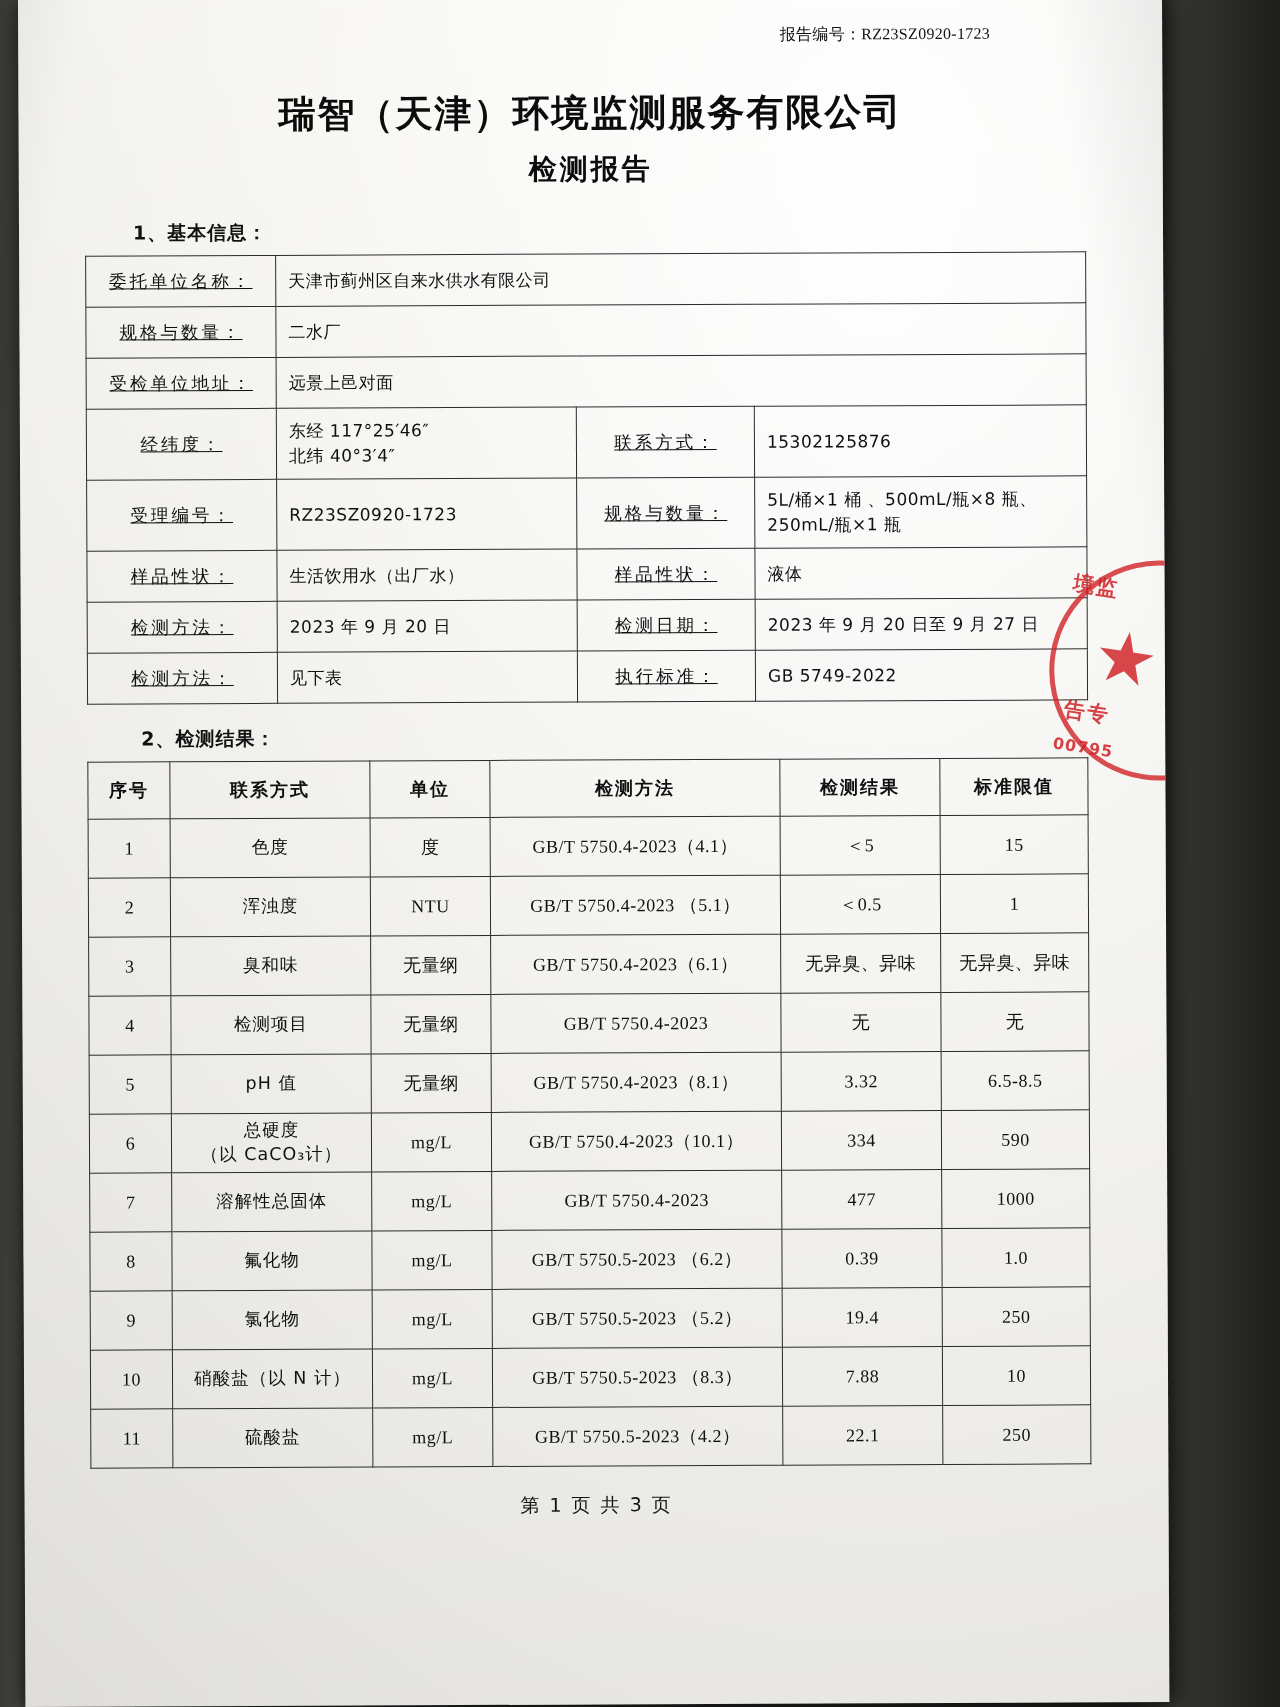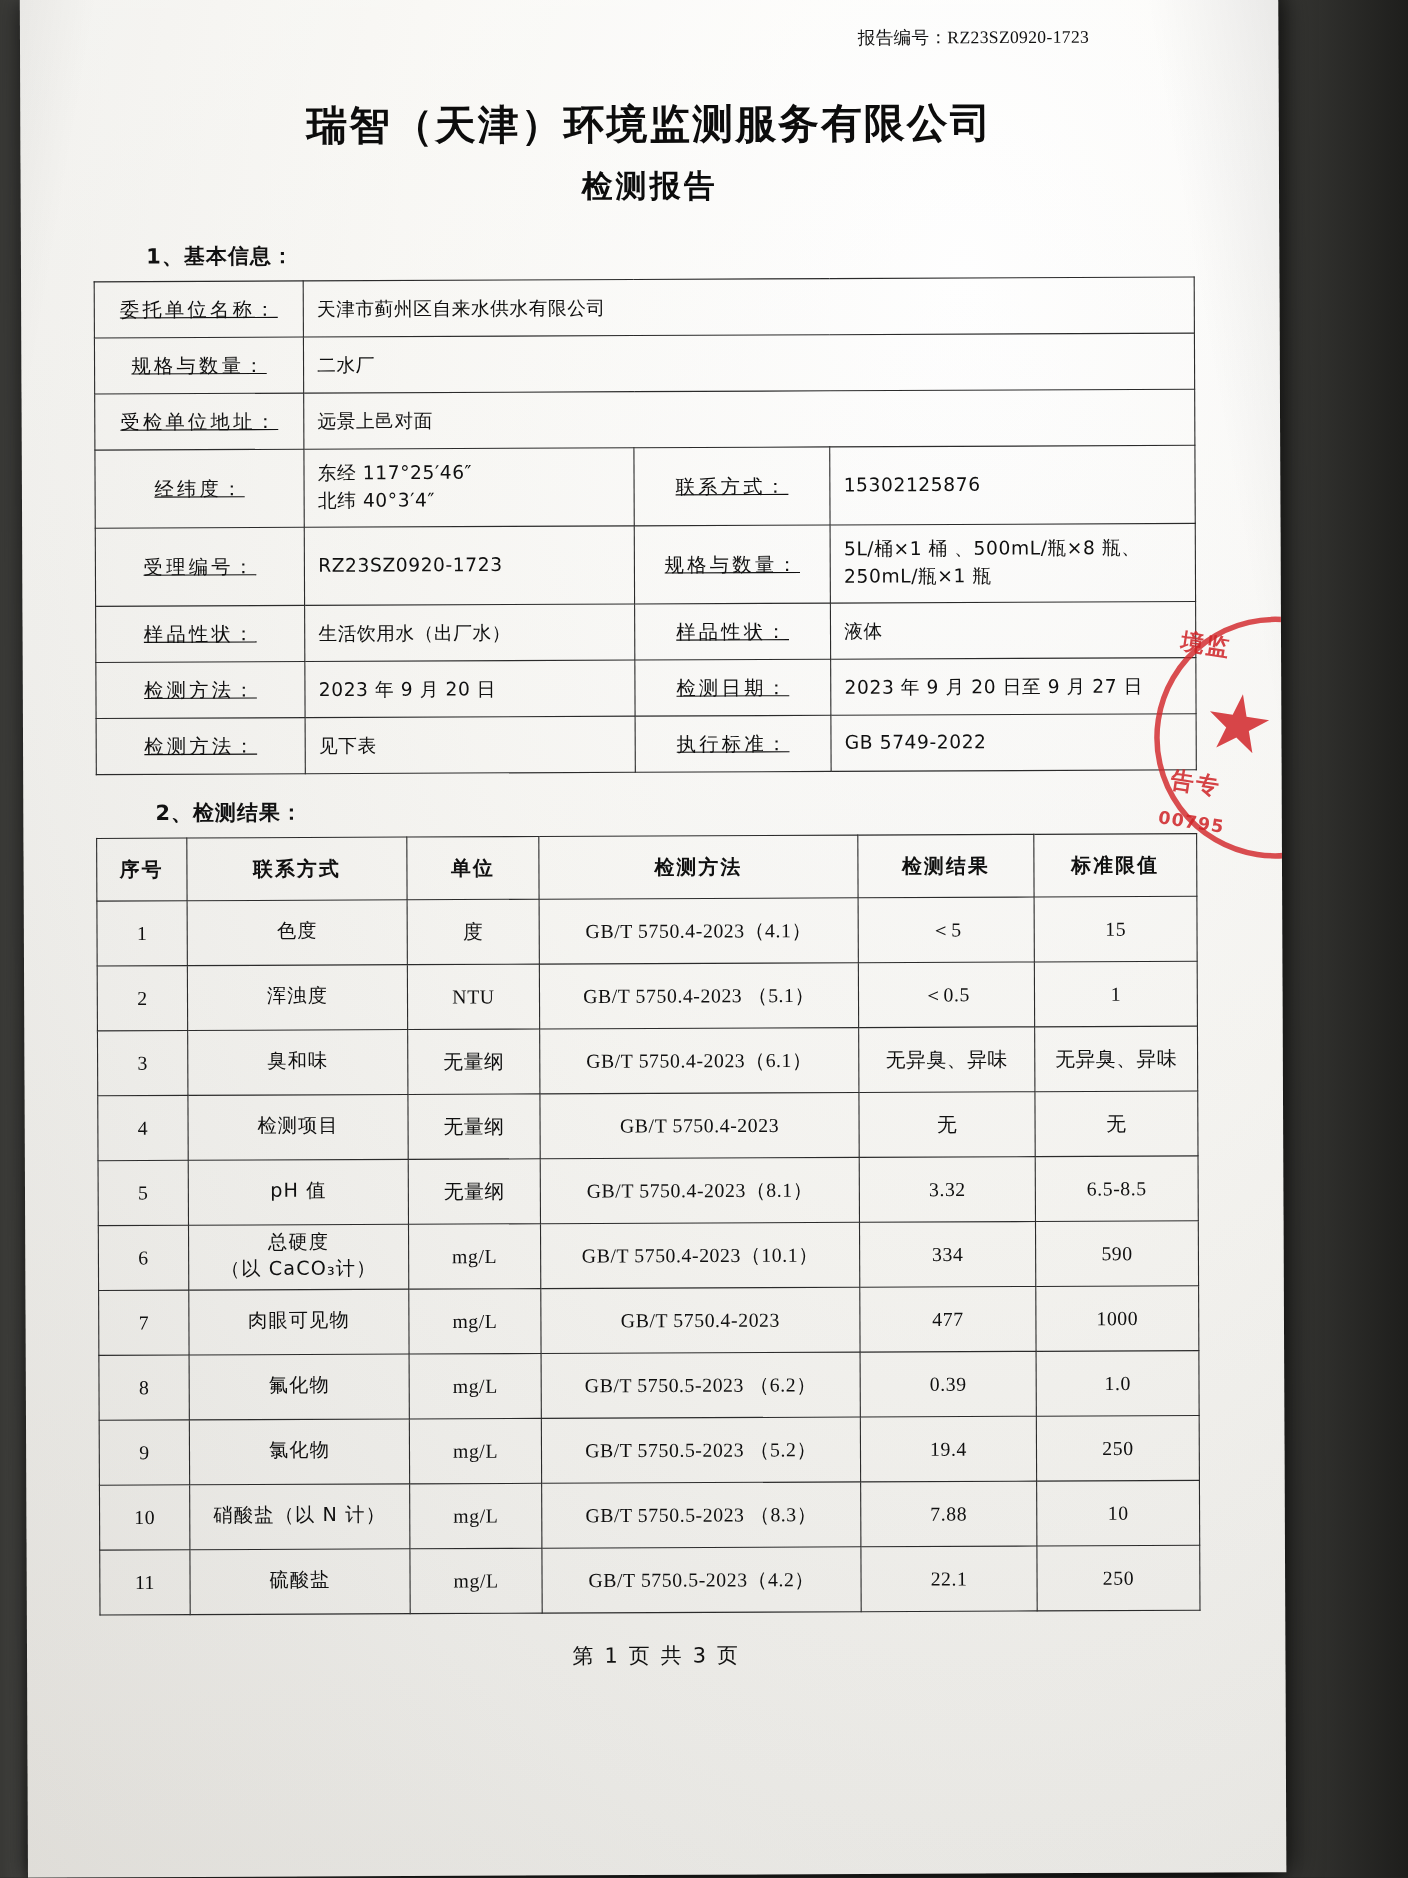--- a/index.html
+++ b/index.html
@@ -351,21 +351,21 @@
               <div>总硬度</div>
               <div>（以 CaCO₃计）</div>
             </td>
             <td class="unit">mg/L</td>
             <td class="method">GB/T 5750.4-2023（10.1）</td>
             <td class="result">334</td>
             <td class="limit">590</td>
           </tr>
           <tr>
             <td class="num">7</td>
-            <td class="item">肉眼可见物</td>
+            <td class="item">溶解性总固体</td>
             <td class="unit">mg/L</td>
             <td class="method">GB/T 5750.4-2023</td>
             <td class="result">477</td>
             <td class="limit">1000</td>
           </tr>
           <tr>
             <td class="num">8</td>
             <td class="item">氟化物</td>
             <td class="unit">mg/L</td>
             <td class="method">GB/T 5750.5-2023 （6.2）</td>

